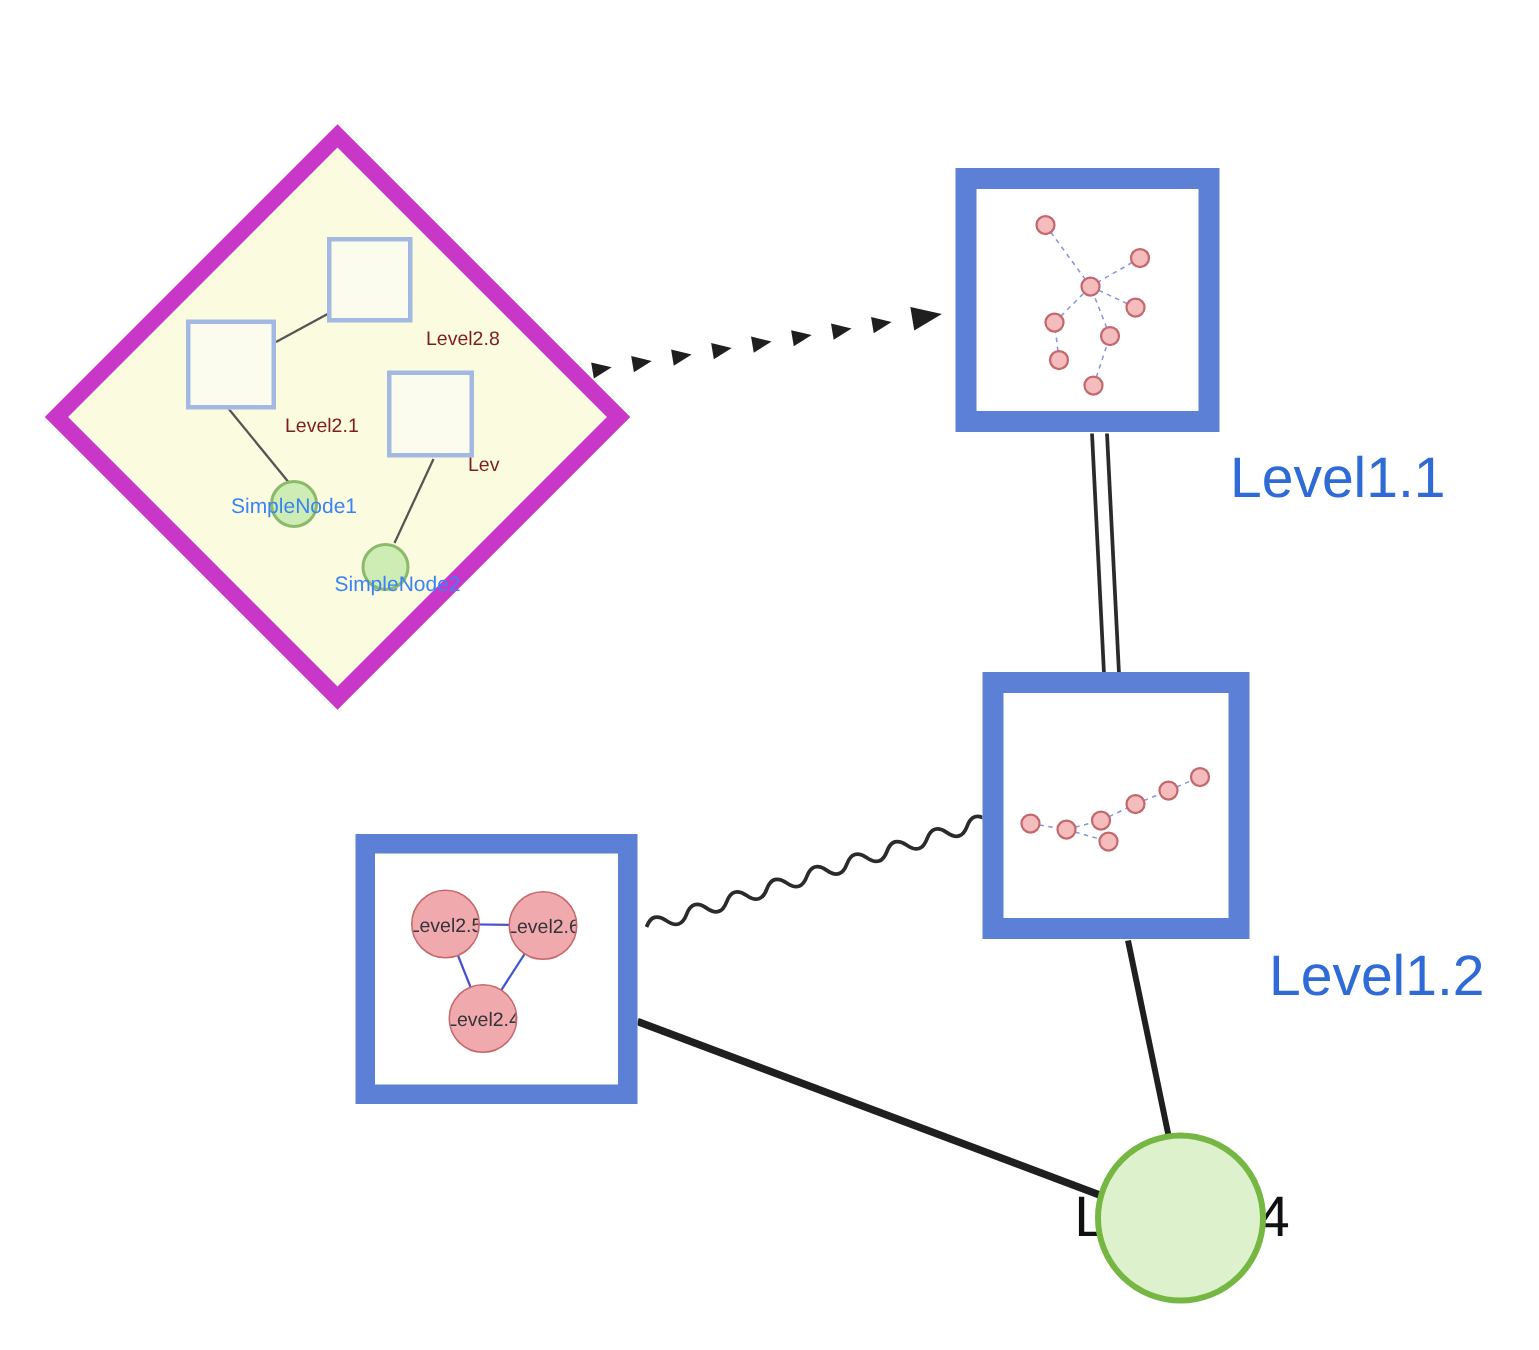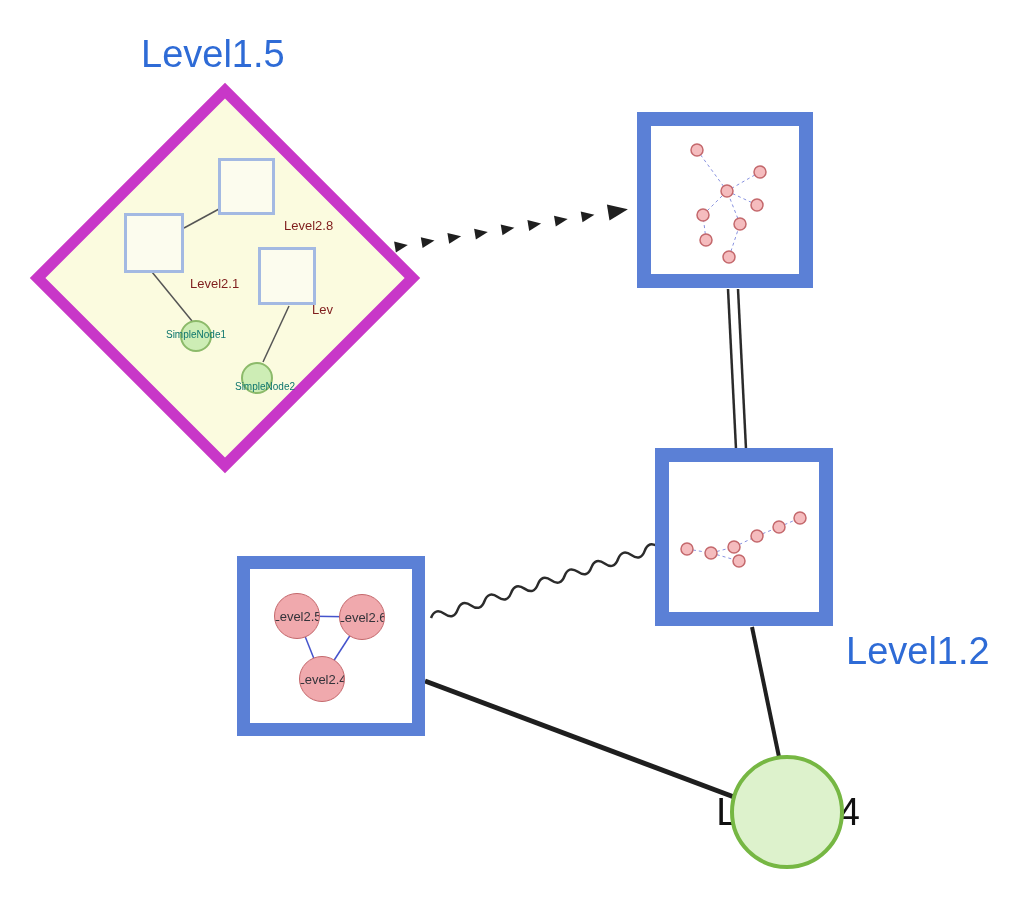--- a/index.html
+++ b/index.html
@@ -25,21 +25,21 @@
     border:3px solid #a3b9e2;z-index:3;
   }
   .inner-label{
     position:absolute;font-size:13px;color:#7f1d1d;z-index:4;white-space:nowrap;
   }
   .simple-node{
     position:absolute;width:32px;height:32px;border-radius:50%;
     background:#cdedb5;border:2px solid #8cba6a;box-sizing:border-box;z-index:3;
   }
   .simple-node-label{
-    position:absolute;width:110px;text-align:center;font-size:10px;color:#0f766e;
+    position:absolute;width:110px;text-align:center;font-size:14px;color:#3b82f6;
     z-index:4;white-space:nowrap;
   }
   
   .box{
     position:absolute;box-sizing:border-box;background:#ffffff;
     border:14px solid #5b80d6;z-index:3;
   }
   .box svg{display:block;}
   
   .pink-circle{
@@ -98,21 +98,21 @@
 
     <g>
       <line x1="425" y1="681" x2="734" y2="797" stroke="#1f1f1f" stroke-width="5"></line>
     </g>
 
     <g>
       <line x1="752" y1="627" x2="779" y2="757" stroke="#1f1f1f" stroke-width="4"></line>
     </g>
   </svg>
 
-  <div class="big-label" style="left:141px;top:33px;">Level1.5</div>
+  <div class="big-label" style="left:820px;top:298px;">Level1.1</div>
   <div class="big-label" style="left:832px;top:630px;margin-left:14px;">Level1.2</div>
   <div class="big-label black-label" style="left:690px;top:791px;width:196px;text-align:center;">Level1.4</div>
 
   <div class="inner-square" style="left:218px;top:158px;width:57px;height:57px;"></div>
   <div class="inner-square" style="left:124px;top:213px;width:60px;height:60px;"></div>
   <div class="inner-square" style="left:258px;top:247px;width:58px;height:58px;"></div>
 
   <div class="inner-label" style="left:284px;top:218px;">Level2.8</div>
   <div class="inner-label" style="left:190px;top:276px;text-align:right;">Level2.1</div>
   <div class="inner-label" style="left:312px;top:302px;">Lev</div>

